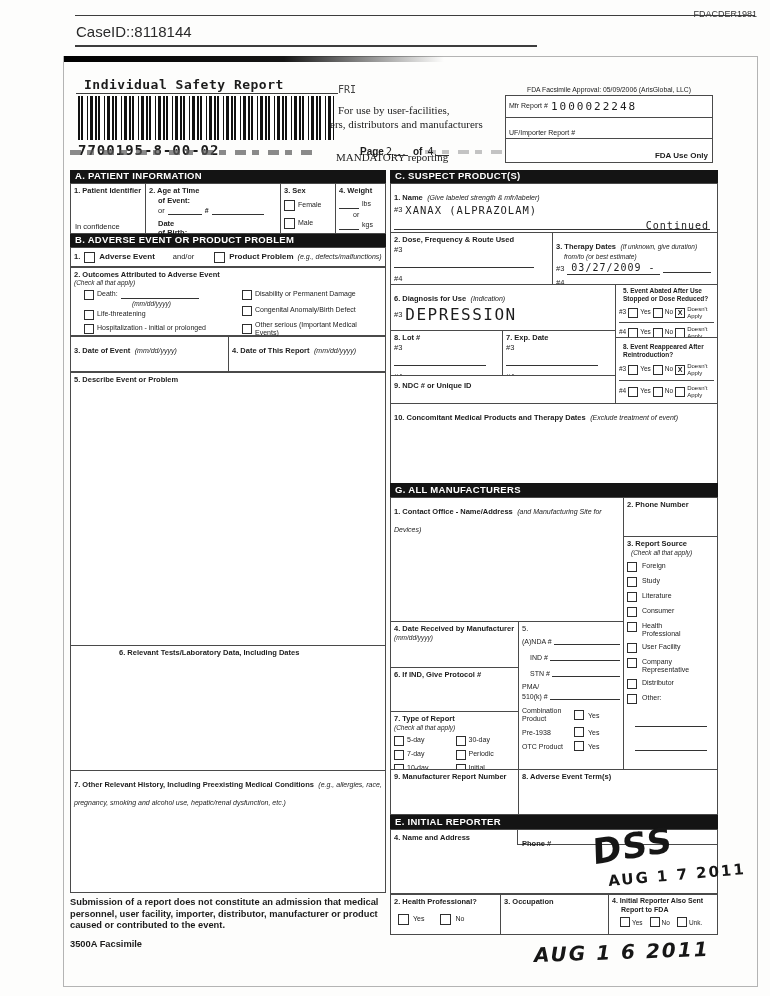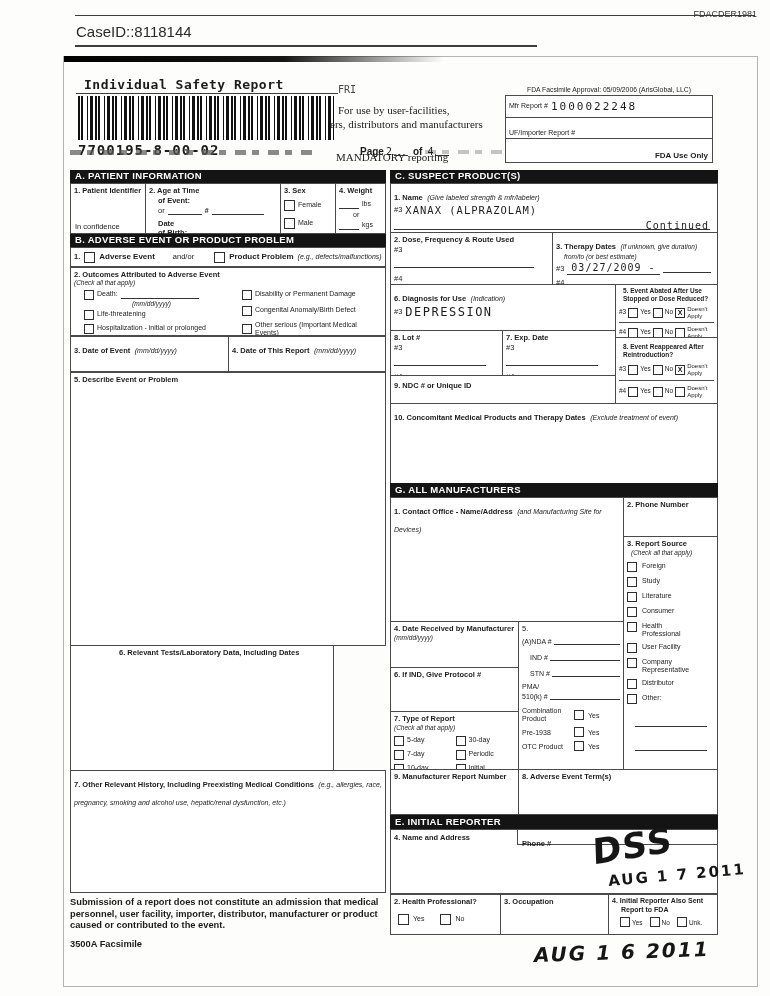--- a/index.html
+++ b/index.html
@@ -182,21 +182,21 @@
   </div>
   <div class="box" style="left:228px;top:336px;width:158px;height:36px;">
     <span class="f75 b">4. Date of This Report</span>
     <span class="f7 i">(mm/dd/yyyy)</span>
   </div>
 
   <div class="box" style="left:70px;top:372px;width:316px;height:274px;">
     <div class="f75 b">5. Describe Event or Problem</div>
   </div>
 
-  <div class="box" style="left:70px;top:645px;width:264px;height:126px;padding-left:48px;">
+  <div class="box" style="left:70px;top:645px;width:316px;height:126px;padding-left:48px;">
     <div class="f75 b">6. Relevant Tests/Laboratory Data, Including Dates</div>
   </div>
 
   <div class="box" style="left:70px;top:770px;width:316px;height:123px;">
     <span class="f75 b">7. Other Relevant History, Including Preexisting Medical Conditions</span>
     <span class="f7 i">(e.g., allergies, race, pregnancy, smoking and alcohol use, hepatic/renal dysfunction, etc.)</span>
   </div>
 
   <div class="abs b" style="left:70px;top:897px;width:324px;font-size:9.3px;line-height:11.5px;">Submission of a report does not constitute an admission that medical personnel, user facility, importer, distributor, manufacturer or product caused or contributed to the event.</div>
   <div class="abs b" style="left:70px;top:939px;font-size:9.3px;">3500A Facsimile</div>
@@ -237,21 +237,21 @@
     <div class="f75" style="margin-top:3px;">#4</div>
   </div>
 
   <div class="box" style="left:390px;top:284px;width:226px;height:47px;">
     <div>
       <span class="f75 b">6. Diagnosis for Use</span>
       <span class="f7 i">(Indication)</span>
     </div>
     <div class="row">
       <span class="f75">#3</span>
-      <span class="mono" style="font-size:12px;letter-spacing:1.5px;">DEPRESSION</span>
+      <span class="mono" style="font-size:16px;letter-spacing:1.5px;">DEPRESSION</span>
     </div>
     <div class="u" style="width:212px;height:5px;"></div>
     <div class="f75">#4</div>
   </div>
 
   <div class="box" style="left:615px;top:284px;width:103px;height:54px;">
     <div class="f65 b" style="padding-left:4px;">5. Event Abated After Use</div>
     <div class="f65 b" style="padding-left:4px;">Stopped or Dose Reduced?</div>
     <div class="ynrow">
       <span>#3</span>

